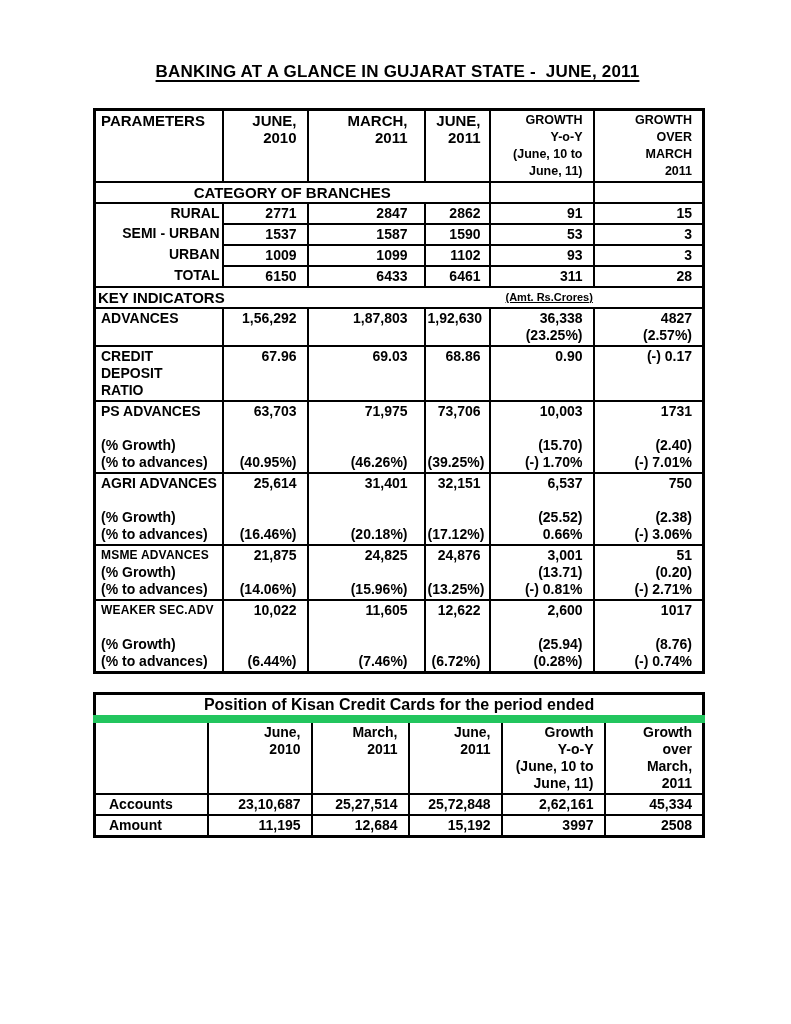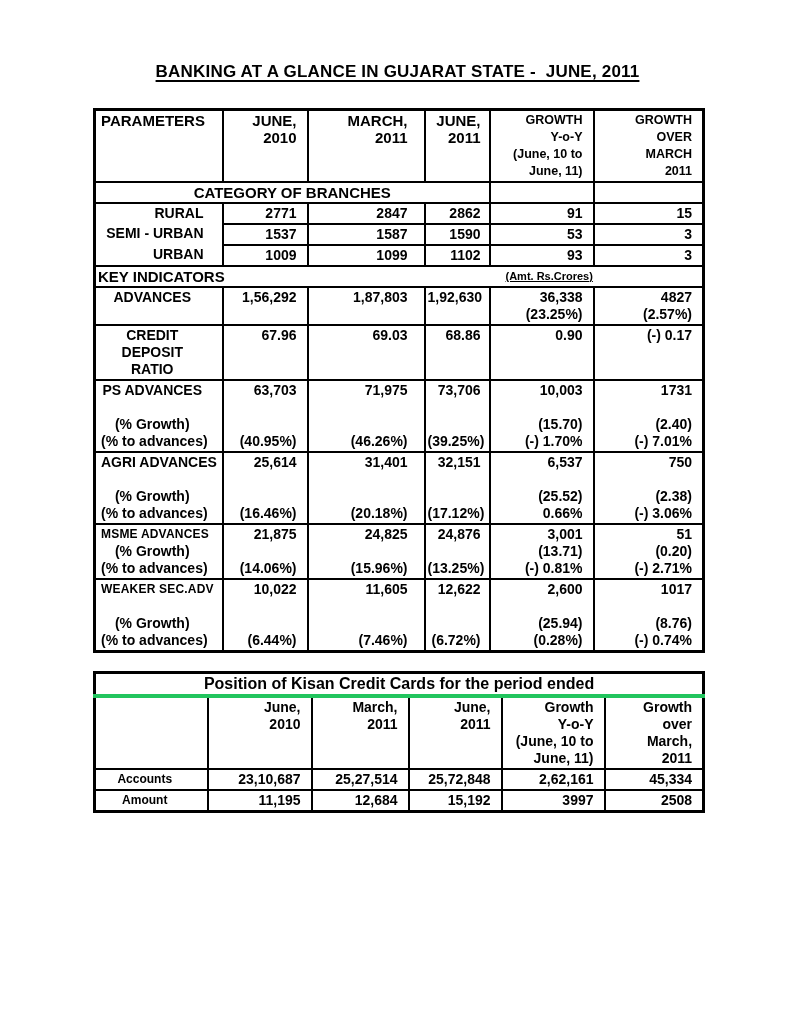--- a/index.html
+++ b/index.html
@@ -38,21 +38,21 @@
     padding: 1px 2px;
     overflow: hidden;
   }
   .ln {
     line-height: 17px;
     min-height: 17px;
     font-size: 14px;
     white-space: nowrap;
   }
   
-  td.lbl  { text-align: center;  padding-left: 5px;  padding-right: 18px; }
+  td.lbl  { text-align: left;  padding-left: 5px;  padding-right: 2px; }
   
   td.val  { text-align: right; padding-right: 10px; padding-left: 2px; }
   
   td.cat  { text-align: right; border-top: none; border-bottom: none; }
   
   td.spanc { text-align: center; border-right: 2px solid #000; }
   td.spanc .ln { font-size: 15px; }
   td.spanl { text-align: left; border-right: none; }
   td.spanl .ln { font-size: 15px; }
   td.spanr { text-align: left; padding-left: 16px; border-left: none; }
@@ -63,23 +63,23 @@
   .main tr.hdr td:nth-child(5) .ln,
   .main tr.hdr td:nth-child(6) .ln { font-size: 12.5px; }
   .kisan tr.hdr .ln { font-size: 14px; }
   
   .main td:nth-child(3) { padding-right: 16px; }
   .main td:nth-child(4) { padding-right: 8px; }
   
   tr[data-name="row-msme-advances"] td.lbl .ln:first-child,
   tr[data-name="row-weaker-sec-adv"] td.lbl .ln:first-child { font-size: 12px; letter-spacing:.2px; }
   
-  td.ktitle { text-align: center; border-bottom: 4px solid #22c55e; }
+  td.ktitle { text-align: center; border-bottom: 8px solid #22c55e; }
   td.ktitle .ln { font-size: 16px; line-height: 18px; min-height: 18px; }
-  .kisan td.lbl .ln { font-size: 12px; }
+  .kisan td.lbl .ln { font-size: 14px; margin-left: 8px; }
 </style>
 </head>
 <body>
 
 <div class="page" data-name="document-page">
 
   <div class="title" data-name="page-title">BANKING AT A GLANCE IN GUJARAT STATE -  JUNE, 2011</div>
 
   <table class="main" data-name="main-table">
     <colgroup>
@@ -180,20 +180,40 @@
           <td class="val" data-name="table-cell">
             <div class="ln" data-name="cell-value">1102</div>
           </td>
           <td class="val" data-name="table-cell">
             <div class="ln" data-name="cell-value">93</div>
           </td>
           <td class="val" data-name="table-cell">
             <div class="ln" data-name="cell-value">3</div>
           </td>
         </tr>
+        <tr data-name="row-total">
+          <td class="lbl cat" data-name="row-label">
+            <div class="ln" data-name="row-label-text">TOTAL</div>
+          </td>
+          <td class="val" data-name="table-cell">
+            <div class="ln" data-name="cell-value">6150</div>
+          </td>
+          <td class="val" data-name="table-cell">
+            <div class="ln" data-name="cell-value">6433</div>
+          </td>
+          <td class="val" data-name="table-cell">
+            <div class="ln" data-name="cell-value">6461</div>
+          </td>
+          <td class="val" data-name="table-cell">
+            <div class="ln" data-name="cell-value">311</div>
+          </td>
+          <td class="val" data-name="table-cell">
+            <div class="ln" data-name="cell-value">28</div>
+          </td>
+        </tr>
         <tr data-name="row-key-indicators">
           <td class="spanl" data-name="section-header" colspan="4">
             <div class="ln" data-name="section-header-text">KEY INDICATORS</div>
           </td>
           <td class="spanr" data-name="section-note" colspan="2">
             <div class="ln" data-name="section-note-text">(Amt. Rs.Crores)</div>
           </td>
         </tr>
         <tr data-name="row-advances">
           <td class="lbl" data-name="row-label">

